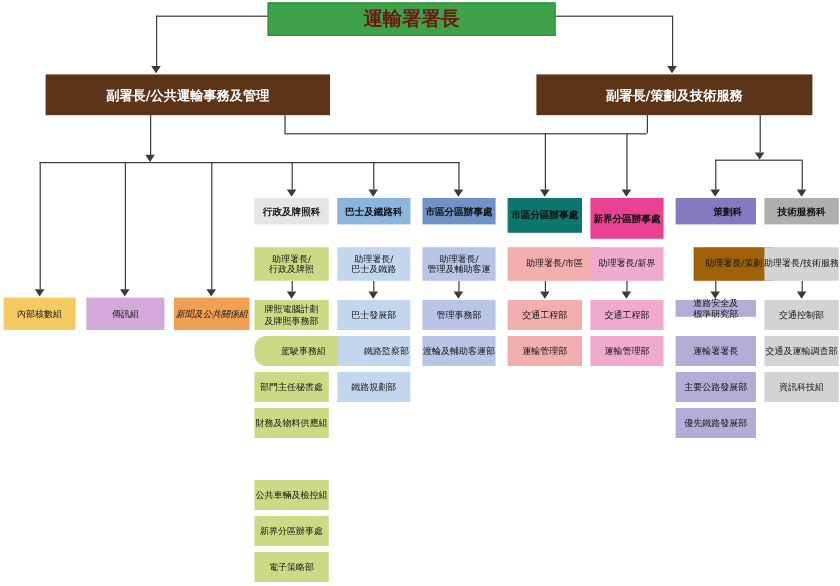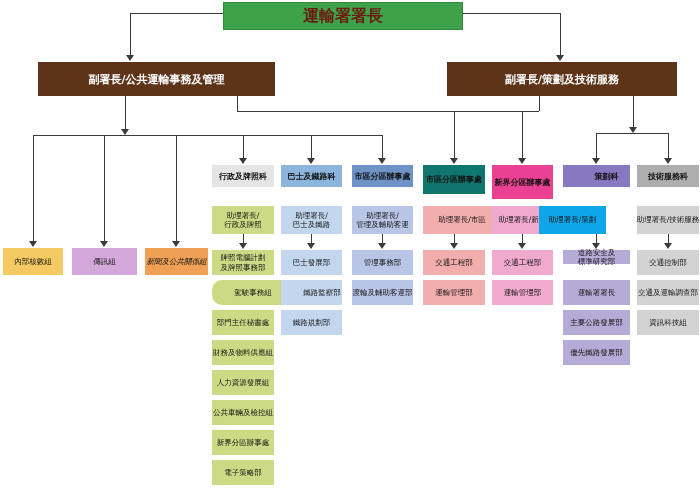--- a/index.html
+++ b/index.html
@@ -99,29 +99,28 @@
   <div class="box hdr" style="left: 637px; top: 165px; width: 62px; height: 22px; background-color: rgb(174, 174, 174);">技術服務科</div>
 
   <div class="box ac pre" style="left: 212px; top: 206px; width: 62px; height: 28px; background-color: rgb(205, 218, 133);">助理署長/
 行政及牌照</div>
   <div class="box ac pre" style="left: 281px; top: 206px; width: 61px; height: 28px; background-color: rgb(194, 215, 238);">助理署長/
 巴士及鐵路</div>
   <div class="box ac pre" style="left: 352px; top: 206px; width: 61px; height: 28px; background-color: rgb(184, 197, 230);">助理署長/
 管理及輔助客運</div>
   <div class="box ac" style="left: 423px; top: 206px; width: 78px; height: 28px; background-color: rgb(242, 174, 172);">助理署長/市區</div>
   <div class="box ac" style="left: 492px; top: 206px; width: 61px; height: 28px; background-color: rgb(239, 170, 205);">助理署長/新界</div>
-  <div class="box ac" style="left: 539px; top: 206px; width: 67px; height: 28px; background-color: #0ea5e9;">助理署長/策劃</div>
+  <div class="box ac" style="left: 578px; top: 206px; width: 67px; height: 28px; background-color: #a16207;">助理署長/策劃</div>
   <div class="box ac" style="left: 637px; top: 206px; width: 62px; height: 28px; background-color: rgb(211, 211, 211);">助理署長/技術服務</div>
 
   <div class="box unit pre" style="left: 212px; top: 250px; width: 62px; height: 25px; background-color: rgb(205, 218, 133);">牌照電腦計劃
 及牌照事務部</div>
   <div class="box unit" style="left: 212px; top: 280px; width: 82px; height: 25px; background-color: rgb(205, 218, 133); border-radius: 10px;">駕駛事務組</div>
   <div class="box unit" style="left: 212px; top: 310px; width: 62px; height: 25px; background-color: rgb(205, 218, 133);">部門主任秘書處</div>
   <div class="box unit" style="left: 212px; top: 340px; width: 62px; height: 25px; background-color: rgb(205, 218, 133);">財務及物料供應組</div>
-  <div class="box unit" style="left: 212px; top: 370px; width: 62px; height: 25px; background-color: rgb(205, 218, 133);">人力資源發展組</div>
   <div class="box unit" style="left: 212px; top: 400px; width: 62px; height: 25px; background-color: rgb(205, 218, 133);">公共車輛及檢控組</div>
   <div class="box unit" style="left: 212px; top: 430px; width: 62px; height: 25px; background-color: rgb(205, 218, 133);">新界分區辦事處</div>
   <div class="box unit" style="left: 212px; top: 460px; width: 62px; height: 25px; background-color: rgb(205, 218, 133);">電子策略部</div>
 
   <div class="box unit" style="left: 281px; top: 250px; width: 61px; height: 25px; background-color: rgb(194, 215, 238);">巴士發展部</div>
   <div class="box unit" style="left: 281px; top: 280px; width: 61px; height: 25px; background-color: rgb(194, 215, 238); padding-left: 21px;">鐵路監察部</div>
   <div class="box unit" style="left: 281px; top: 310px; width: 61px; height: 25px; background-color: rgb(194, 215, 238);">鐵路規劃部</div>
 
   <div class="box unit" style="left: 352px; top: 250px; width: 61px; height: 25px; background-color: rgb(184, 197, 230);">管理事務部</div>
   <div class="box unit" style="left: 352px; top: 280px; width: 61px; height: 25px; background-color: rgb(184, 197, 230);">渡輪及輔助客運部</div>

